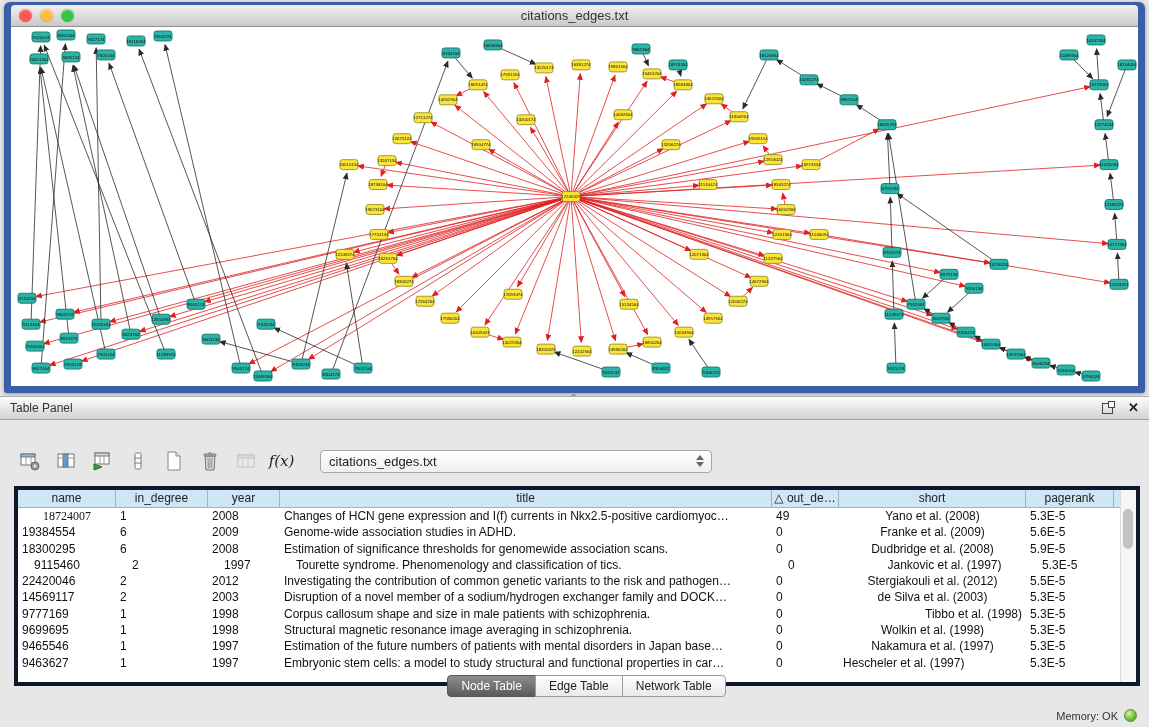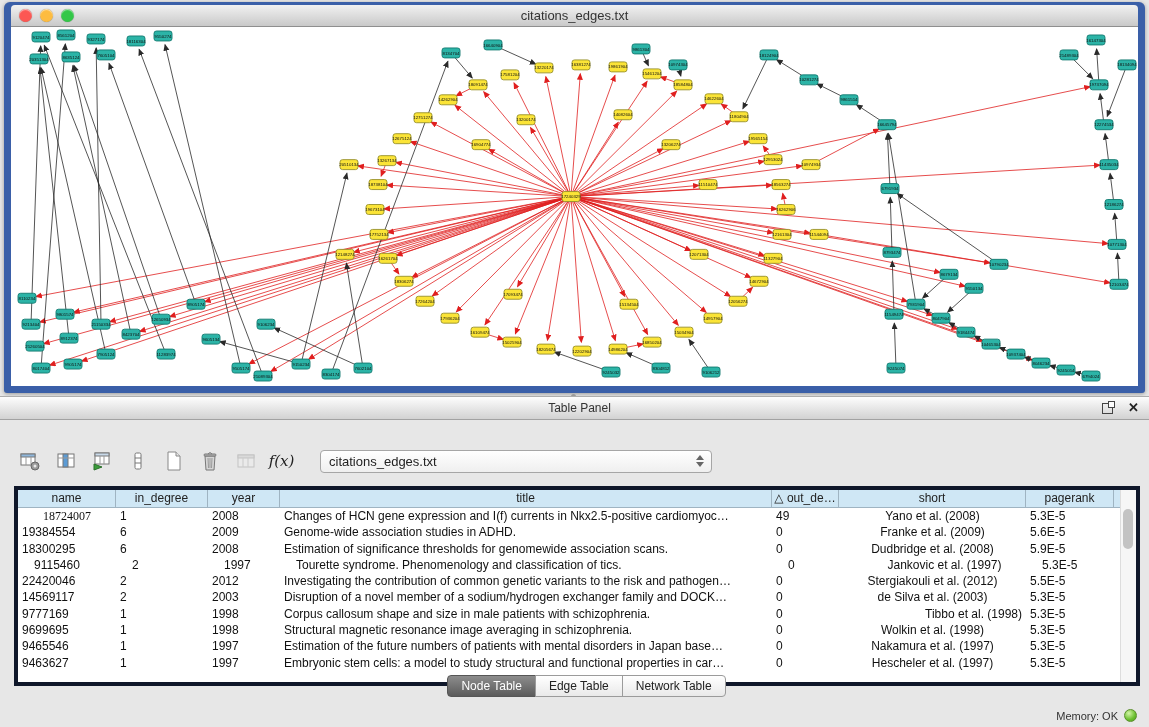--- a/index.html
+++ b/index.html
@@ -17,21 +17,21 @@
     box-shadow:inset 0 1px 1px rgba(255,255,255,.6),0 0 1px rgba(0,0,0,.45);}
   .win-title{text-align:center;line-height:21px;font-size:13px;color:#333;}
   .net-canvas{height:calc(100% - 22px);background:#ffffff;overflow:hidden;}
   .net-canvas svg{display:block;width:100%;height:100%;}
 
   
   .grip{position:absolute;top:394px;left:571px;width:5px;height:5px;border-radius:50%;background:#9a9a9a;}
 
   
   .panel-header{position:absolute;top:396px;left:0;width:100%;height:24px;box-sizing:border-box;
-    background:linear-gradient(#fdfdfd,#d2d2d2);border-top:1px solid #adadad;border-bottom:1px solid #a2a2a2;text-align:center;}
+    background:linear-gradient(#fdfdfd,#d2d2d2);border-top:1px solid #adadad;border-bottom:1px solid #a2a2a2;}
   .panel-title{font-size:12px;color:#333;padding-left:10px;line-height:22px;}
   .panel-actions{position:absolute;right:10px;top:4px;display:flex;gap:13px;align-items:center;}
   .float-ic{width:13px;height:13px;position:relative;}
   .float-ic .sq1{position:absolute;left:0;bottom:0;width:9px;height:9px;border:1.4px solid #444;}
   .float-ic .sq2{position:absolute;right:0;top:0;width:5px;height:5px;border:1.4px solid #444;background:#fdfdfd;}
   .close-ic{font-size:13px;font-weight:bold;color:#222;line-height:13px;cursor:default;}
 
   .panel-body{position:absolute;top:420px;left:0;width:100%;height:307px;background:#e7e7e7;}
 
   
@@ -864,21 +864,21 @@
             <div class="td" style="width: 67px; text-align: left;">0</div>
             <div class="td" style="width: 187px; text-align: center;">Nakamura et al. (1997)</div>
             <div class="td" style="width: 88px; text-align: left;">5.3E-5</div>
           </div>
           <div class="trow">
             <div class="td" style="width: 98px; text-align: left;">9463627</div>
             <div class="td" style="width: 92px; text-align: left;">1</div>
             <div class="td" style="width: 72px; text-align: left;">1997</div>
             <div class="td" style="width: 492px; text-align: left;">Embryonic stem cells: a model to study structural and functional properties in car…</div>
             <div class="td" style="width: 67px; text-align: left;">0</div>
-            <div class="td" style="width: 187px; text-align: center;">Hescheler et al. (1997)</div>
+            <div class="td" style="width: 187px; ">Hescheler et al. (1997)</div>
             <div class="td" style="width: 88px; text-align: left;">5.3E-5</div>
           </div>
         </div>
       <div class="vscroll">
         <div class="vthumb"></div>
       </div>
     </div>
 
     <div class="tabbar">
         <div class="tab selected">Node Table</div>

